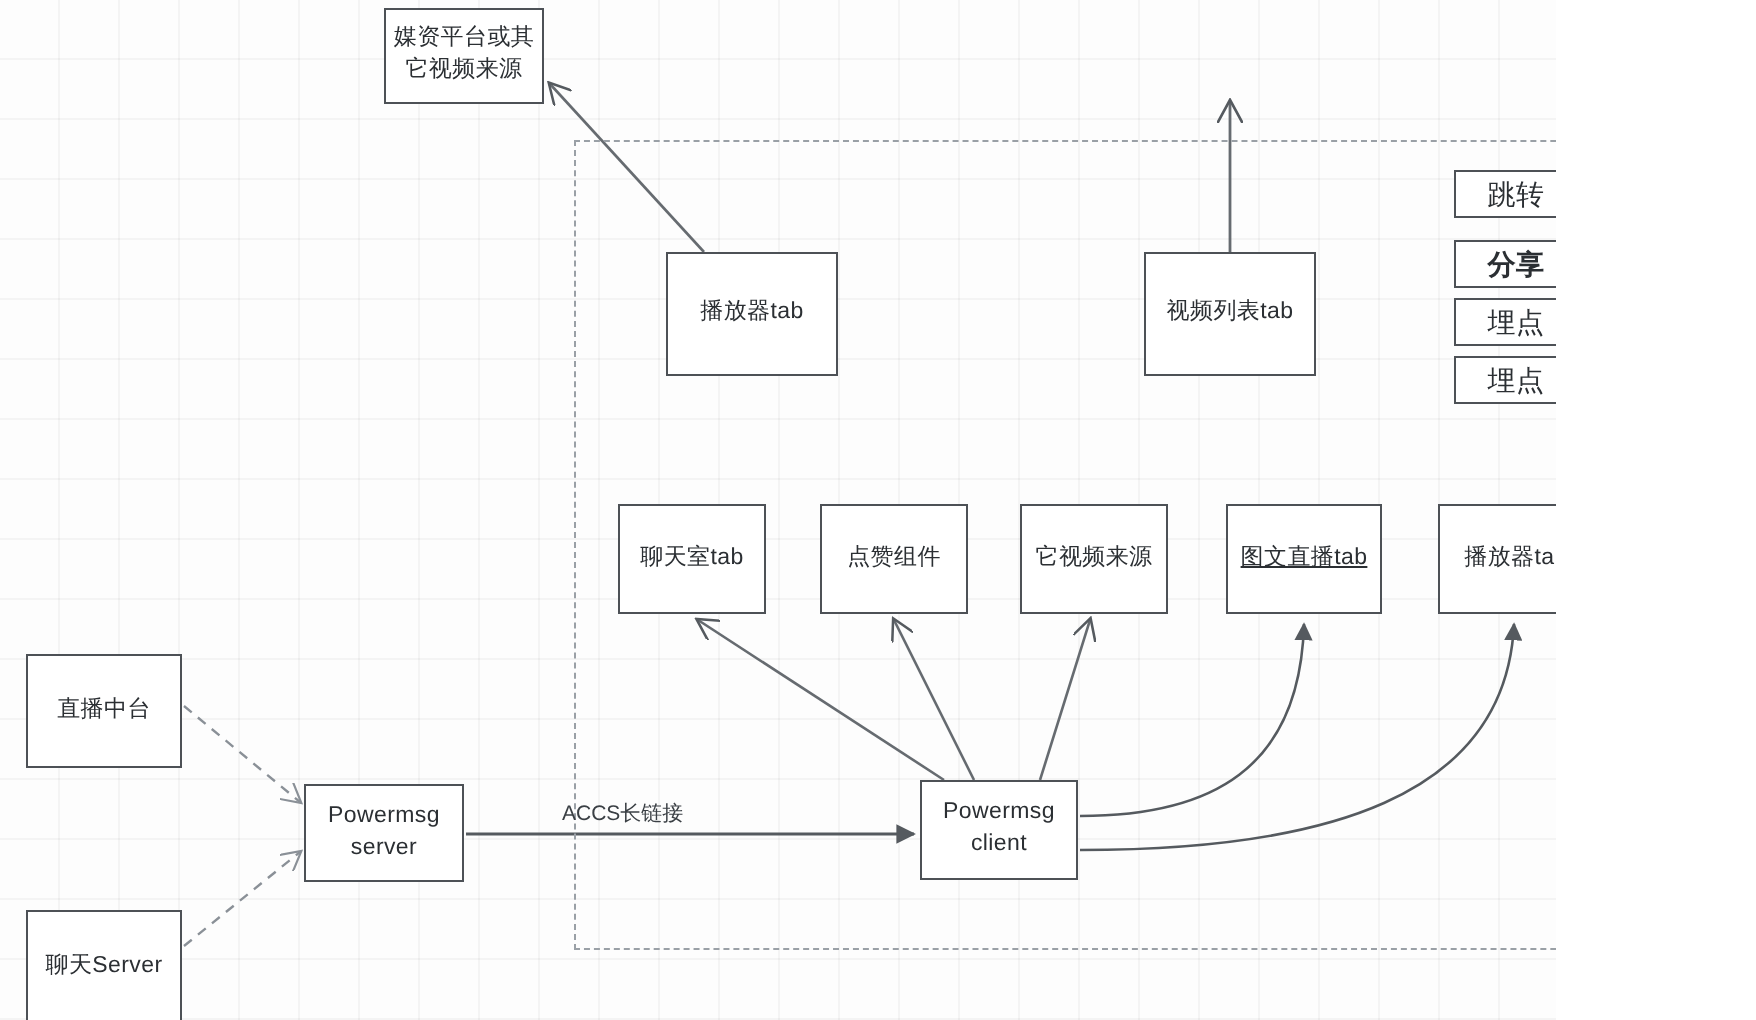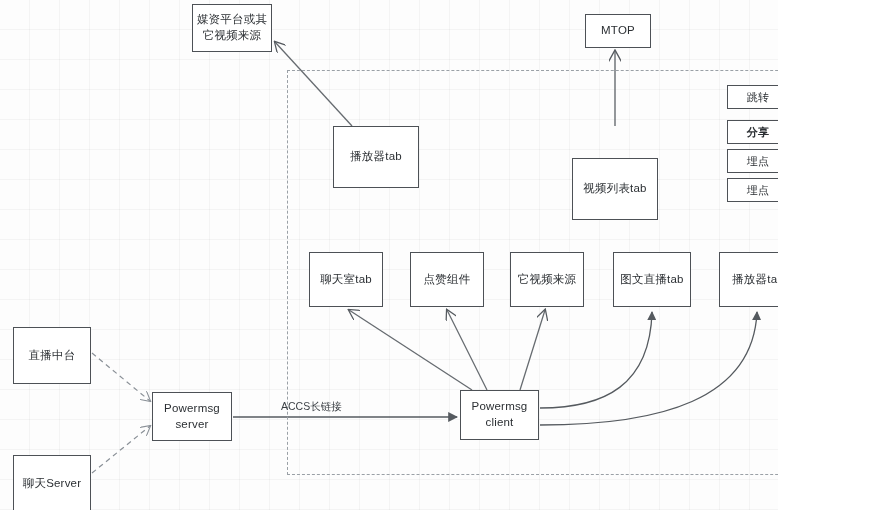--- a/index.html
+++ b/index.html
@@ -45,21 +45,21 @@
     font-size: 11.5px;
     letter-spacing: 0.2px;
     z-index: 3;
   }
   .node .label {
     display: block;
     white-space: pre-line;
     padding: 0 3px;
   }
   .node.small {
-    font-size: 11px;
+    font-size: 14px;
     border-width: 1.4px;
   }
   .container-box {
     position: absolute;
     box-sizing: border-box;
     border: 1.5px dashed #9aa0a6;
     background: transparent;
     z-index: 1;
   }
   .edge-label {
@@ -121,29 +121,26 @@
     <path d="M 540 425 C 660 425, 753 400, 757 312" fill="none" stroke="#555a5f" stroke-width="1.3" marker-end="url(#arrowSolid)"></path>
   </svg>
 
   <div class="container-box" id="client-container" style="left: 287px; top: 70px; width: 531px; height: 405px;"></div>
 
   <div class="node" id="node-media-platform" style="left: 192px; top: 4px; width: 80px; height: 48px;">
     <span class="label">媒资平台或其
 它视频来源</span>
   </div>
 
-  <div class="node" id="node-mtop" style="left: 585px; top: 14px; width: 66px; height: 34px;">
-    <span class="label">MTOP</span>
-  </div>
 
   <div class="node" id="node-player-tab" style="left: 333px; top: 126px; width: 86px; height: 62px;">
     <span class="label">播放器tab</span>
   </div>
 
-  <div class="node" id="node-video-list-tab" style="left: 572px; top: 126px; width: 86px; height: 62px; margin-top: 32px;">
+  <div class="node" id="node-video-list-tab" style="left: 572px; top: 126px; width: 86px; height: 62px;">
     <span class="label">视频列表tab</span>
   </div>
 
   <div class="node small" id="node-jump" style="left: 727px; top: 85px; width: 62px; height: 24px;">
     <span class="label">跳转</span>
   </div>
 
   <div class="node small" id="node-share" style="left: 727px; top: 120px; width: 62px; height: 24px; font-weight: bold;">
     <span class="label">分享</span>
   </div>
@@ -161,21 +158,21 @@
   </div>
 
   <div class="node" id="node-like-component" style="left: 410px; top: 252px; width: 74px; height: 55px;">
     <span class="label">点赞组件</span>
   </div>
 
   <div class="node" id="node-web-component" style="left: 510px; top: 252px; width: 74px; height: 55px;">
     <span class="label">它视频来源</span>
   </div>
 
-  <div class="node" id="node-graphic-live-tab" style="left: 613px; top: 252px; width: 78px; height: 55px;">
+  <div class="node" id="node-graphic-live-tab" style="left: 613px; top: 252px; width: 78px; height: 55px; text-decoration: underline;">
     <span class="label">图文直播tab</span>
   </div>
 
   <div class="node" id="node-float-marker" style="left: 719px; top: 252px; width: 78px; height: 55px;">
     <span class="label">播放器tab</span>
   </div>
 
   <div class="node" id="node-live-center" style="left: 13px; top: 327px; width: 78px; height: 57px;">
     <span class="label">直播中台</span>
   </div>

